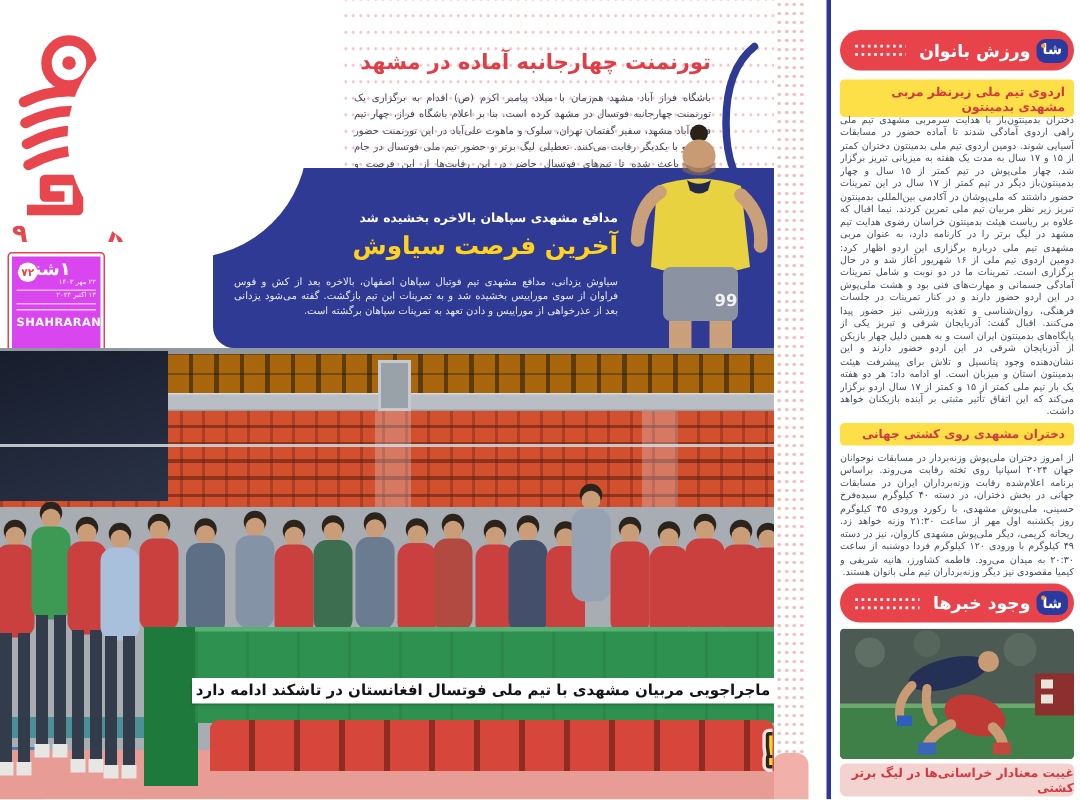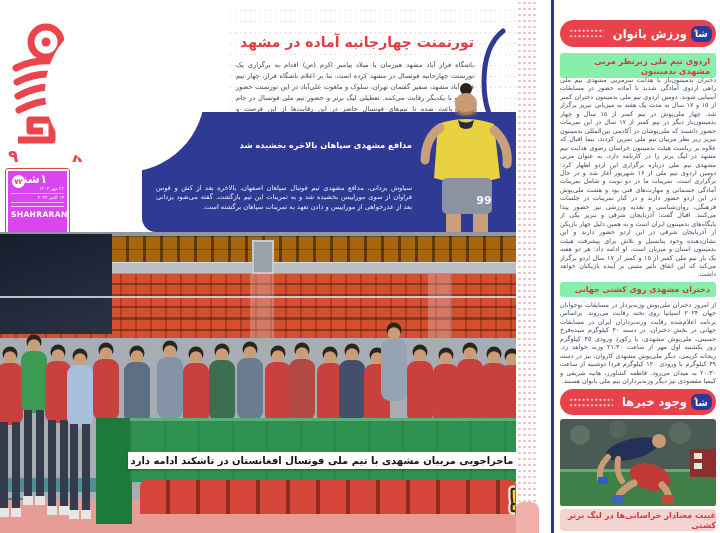--- a/index.html
+++ b/index.html
@@ -87,21 +87,21 @@
   .rcol{left:560px;top:0;width:156px;height:533px;}
   .pill{position:absolute;left:0;width:156px;height:27px;background:#e8434b;border-radius:14px;
     display:flex;align-items:center;direction:rtl;padding:0 4px;gap:4px;}
   .pill .badge{width:21px;height:16px;border-radius:6px;background:#2b3a9e;color:#fff;font-size:9.5px;
     font-weight:bold;display:flex;align-items:center;justify-content:center;position:relative;flex:0 0 auto;}
   .pill .badge i{position:absolute;top:3px;left:3px;width:3px;height:3px;border-radius:50%;background:#f59a3c;}
   .pill .ttl{color:#fff;font-size:11.5px;font-weight:bold;white-space:nowrap;}
   .pill .dots{flex:1;height:11px;margin:0 5px;
     background-image:radial-gradient(circle,rgba(255,255,255,.95) .9px,transparent 1px);
     background-size:4.2px 5.5px;}
-  .subbar{position:absolute;left:0;width:156px;background:#86efac;border-radius:3px;color:#d23a41;
+  .subbar{position:absolute;left:0;width:156px;background:#fde047;border-radius:3px;color:#d23a41;
     font-weight:bold;text-align:right;padding:3px 6px 2px 4px;font-size:8.2px;line-height:10px;}
   .rbody{position:absolute;left:0;width:156px;overflow:hidden;font-size:6.4px;line-height:8.45px;color:#3e4a5e;
     text-align:justify;text-align-last:right;}
   .wphoto{position:absolute;left:0;top:419px;width:156px;height:87px;border-radius:3px;overflow:hidden;}
   .caption{position:absolute;left:0;top:509px;width:156px;height:22px;background:#f3d3cf;border-radius:4px;
     display:flex;align-items:center;justify-content:center;color:#d23a41;font-size:8.2px;font-weight:bold;}
 </style>
 </head>
 <body>
 
@@ -148,20 +148,21 @@
     <div class="abs datebox fa">
       <div class="badge en">۷۲</div>
       <div class="day fa">۱شنبه</div>
       <div class="dline fa">۲۲ مهر ۱۴۰۳</div>
       <div class="dline fa">۱۳ اکتبر ۲۰۲۴</div>
       <div class="site en">SHAHRARANEWS.IR</div>
     </div>
 
     <div class="abs blue-panel">
       <div class="sv-kicker fa">مدافع مشهدی سپاهان بالاخره بخشیده شد</div>
+      <div class="sv-headline fa">آخرین فرصت سیاوش</div>
       <div class="sv-body fa">سیاوش یزدانی، مدافع مشهدی تیم فوتبال سپاهان اصفهان، بالاخره بعد از کش و قوس فراوان از سوی موراییس بخشیده شد و به تمرینات این تیم بازگشت. گفته می‌شود یزدانی بعد از عذرخواهی از موراییس و دادن تعهد به تمرینات سپاهان برگشته است.</div>
       <svg class="player-svg" width="96" height="150" viewBox="0 0 96 150">
         <circle cx="48" cy="7" r="6" fill="#2a2118"></circle>
         <circle cx="48" cy="22" r="11" fill="#c89b74"></circle>
         <path d="M37 26 q11 8 22 0 l0 6 q-11 6 -22 0 z" fill="#8f6b4c" opacity=".6"></path>
         <path d="M20 42 Q48 32 76 42 L82 96 Q48 106 16 96 Z" fill="#e8d23f"></path>
         <path d="M40 38 q8 5 16 0 l-2 7 q-6 4 -12 0 z" fill="#23294a"></path>
         <path d="M22 46 q-14 9 -15 32" fill="none" stroke="#caa07a" stroke-width="9" stroke-linecap="round"></path>
         <path d="M76 48 q15 14 13 34" fill="none" stroke="#caa07a" stroke-width="9" stroke-linecap="round"></path>
         <rect x="24" y="96" width="50" height="36" rx="5" fill="#8b93a3"></rect>

